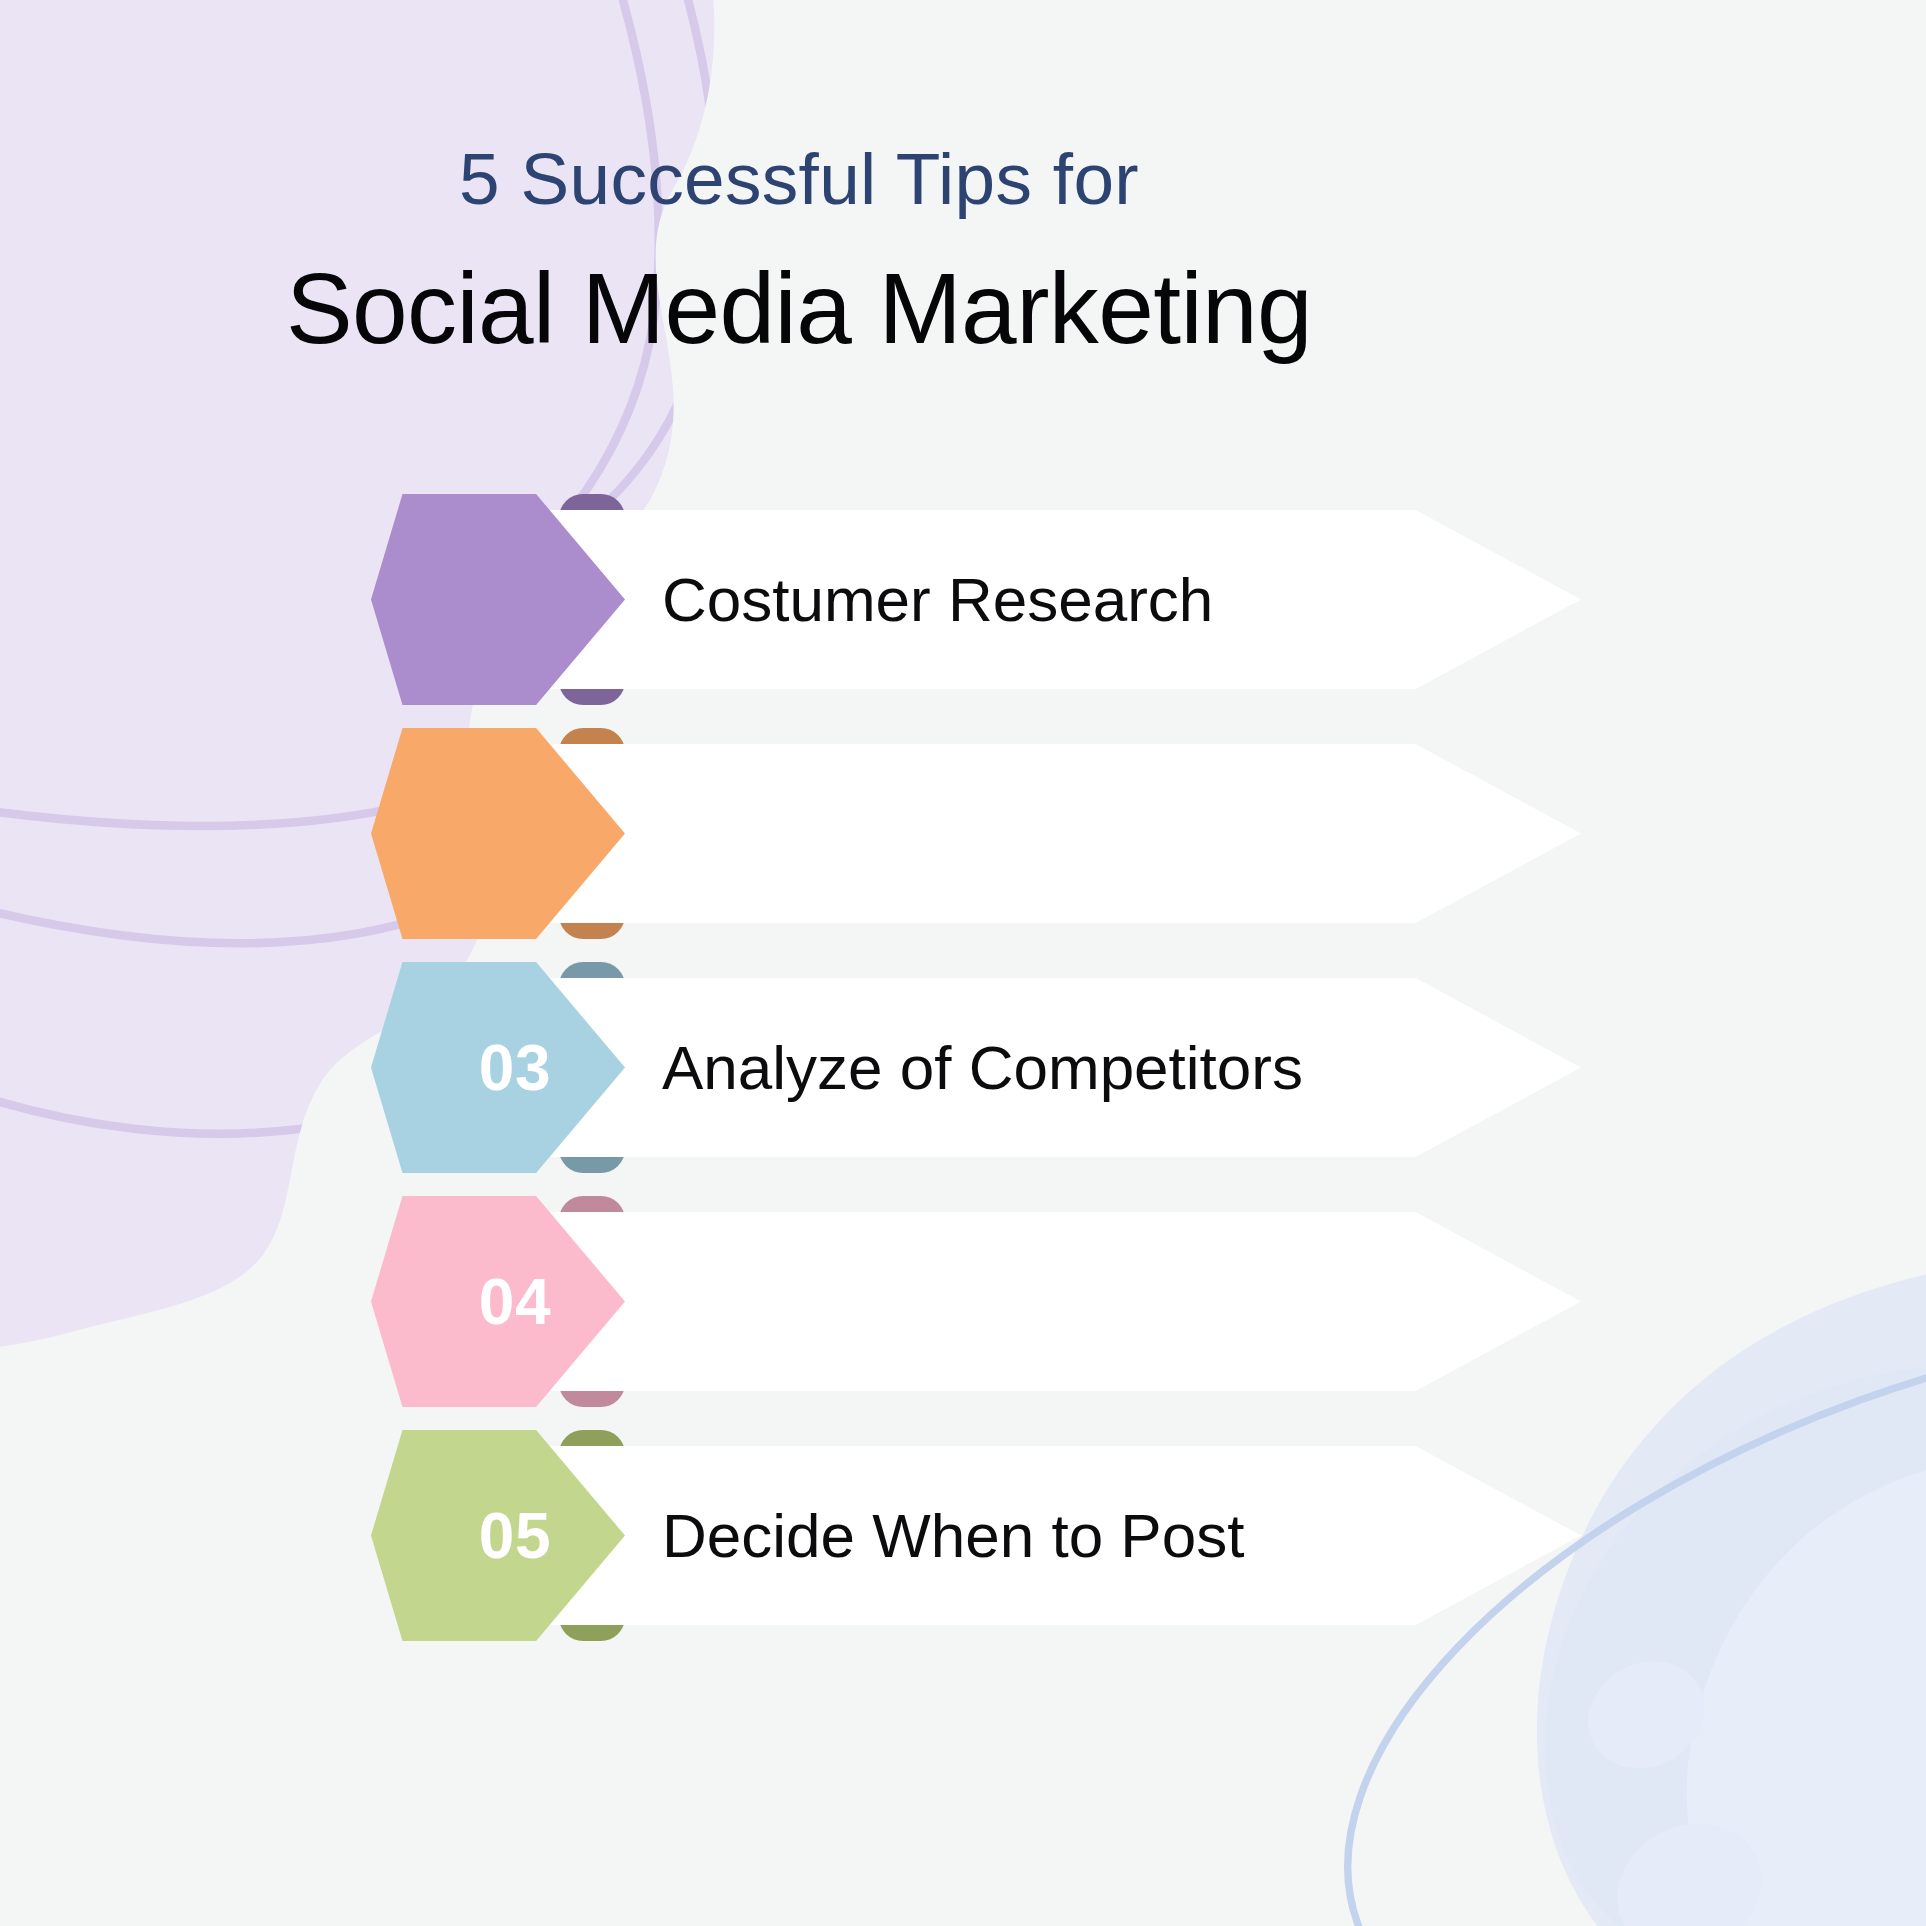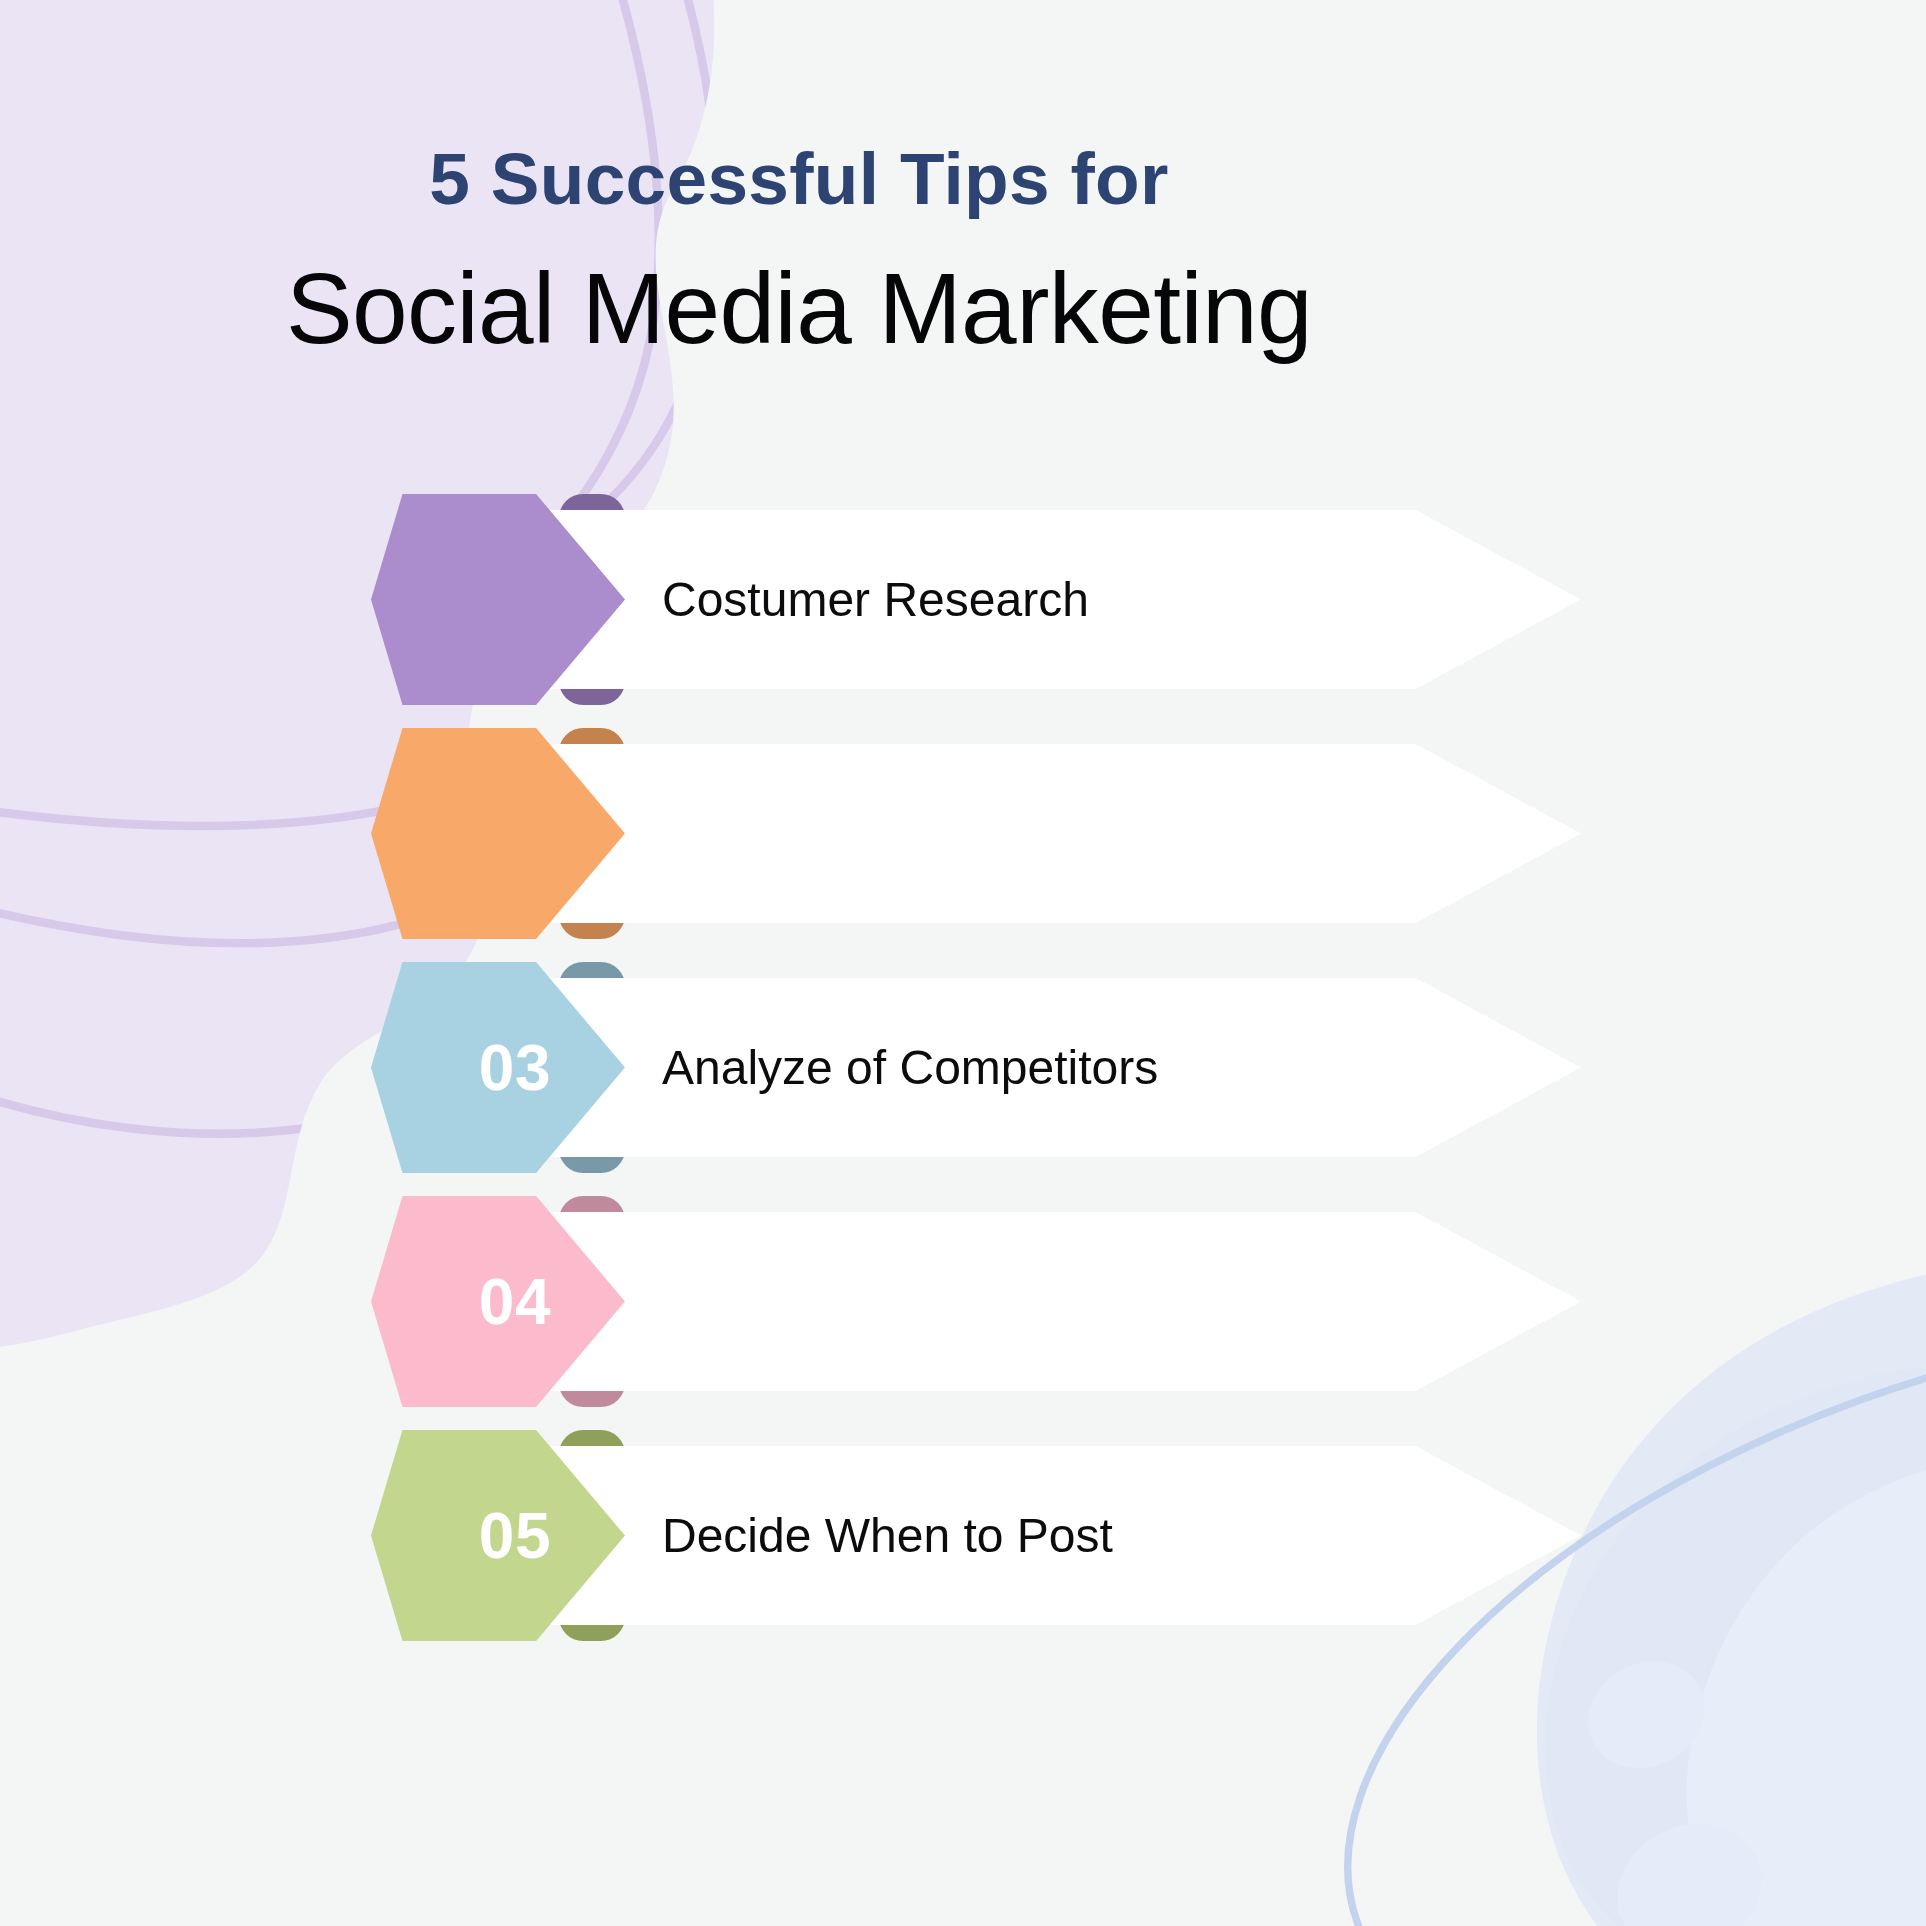--- a/index.html
+++ b/index.html
@@ -38,21 +38,21 @@
     width: 1926px;
     text-align: center;
   }
   .subtitle {
     position: absolute;
     left: 0;
     top: 142px;
     width: 1598px;
     text-align: center;
     font-size: 73px;
-    font-weight: 700;
+    font-weight: 400;
     color: #2d4372;
     letter-spacing: 0.3px;
     line-height: 1.0;
     white-space: nowrap;
   }
   .maintitle {
     position: absolute;
     left: 0;
     top: 258px;
     width: 1598px;
@@ -154,21 +154,21 @@
     letter-spacing: 0.6px;
   }
   .card-label {
     position: absolute;
     left: 662px;
     top: 0px;
     width: 913px;
     height: 211px;
     display: flex;
     align-items: center;
-    font-size: 48px;
+    font-size: 62px;
     font-weight: 400;
     color: #0c0c0e;
     letter-spacing: 0px;
     white-space: nowrap;
   }
 </style>
 </head>
 <body>
 
 <div id="canvas" style="background: rgb(244, 245, 245);">

